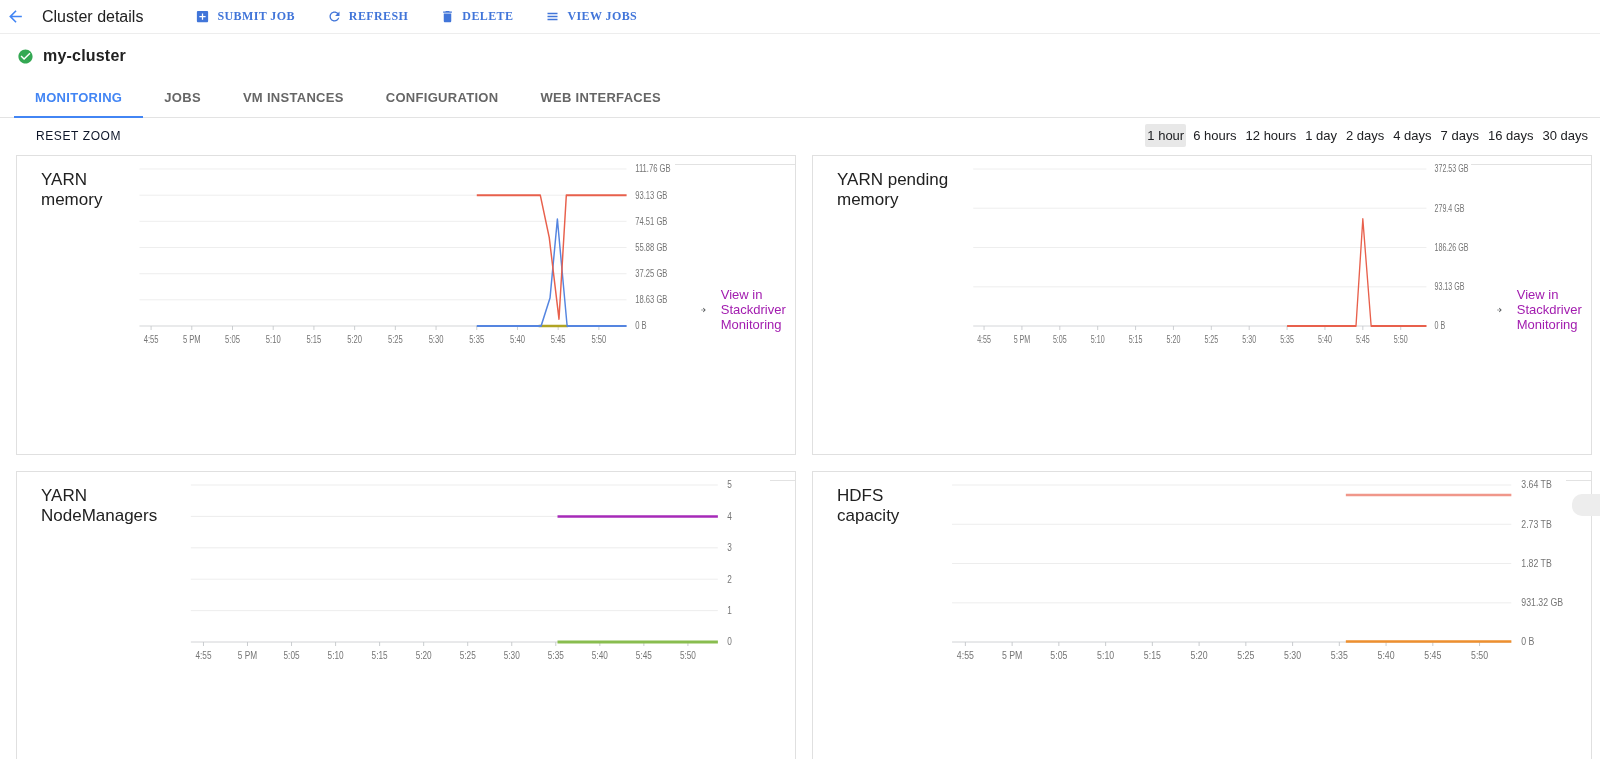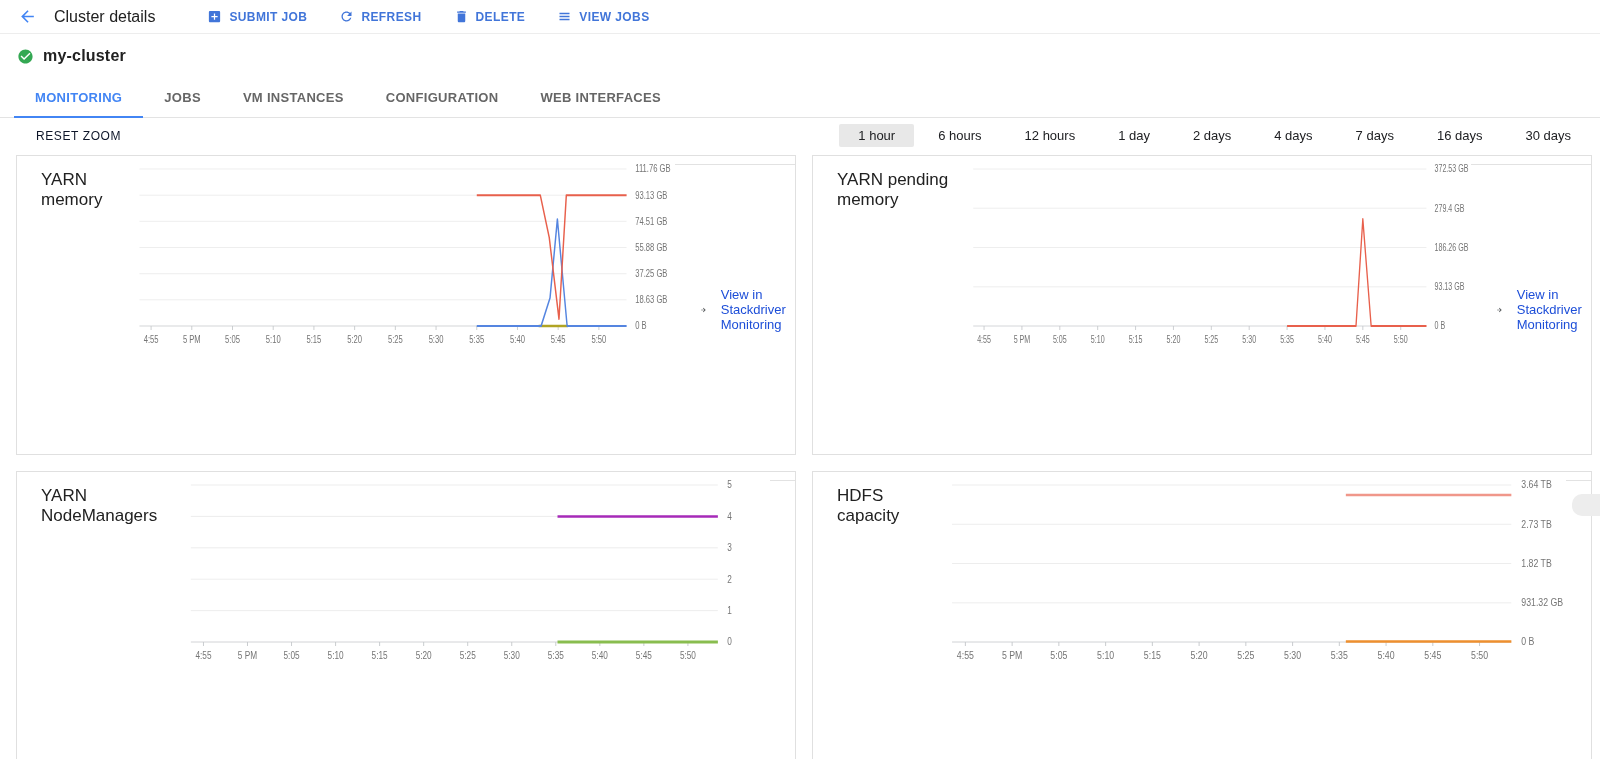--- a/index.html
+++ b/index.html
@@ -2,45 +2,45 @@
 <html><head>
 <meta charset="utf-8">
 <style>
   * { box-sizing: border-box; }
   body {
     margin: 0; width: 1600px; height: 759px; overflow: hidden;
     background: #fff; color: #212121;
     font-family: "Liberation Sans", sans-serif;
   }
   
-  .app-header { display: flex; align-items: center; height: 34px; border-bottom: 1px solid #ededed; padding-left: 14px; }
+  .app-header { display: flex; align-items: center; height: 34px; border-bottom: 1px solid #ededed; padding-left: 2px; }
   .back-btn { width: 26px; height: 26px; display: flex; align-items: center; justify-content: center; cursor: pointer; margin-right: 14px; }
   .app-title { font-size: 16px; color: #212121; margin-right: 52px; white-space: nowrap; }
-  .action-btn { display: flex; align-items: flex-end; gap: 7px; color: #4175d9; font-size: 12px; font-weight: bold; letter-spacing: .4px; margin-right: 32px; cursor: pointer; white-space: nowrap; }
+  .action-btn { display: flex; align-items: flex-start; gap: 7px; color: #4175d9; font-size: 12px; font-weight: bold; letter-spacing: .4px; margin-right: 32px; cursor: pointer; white-space: nowrap; font-family: Liberation Serif, serif; }
   .action-btn svg { flex: 0 0 auto; }
   
   .cluster-row { display: flex; align-items: center; gap: 9px; padding: 13px 10px 9px 17px; }
   .cluster-name { font-size: 16px; font-weight: bold; letter-spacing: .2px; }
   
   .tabs { display: flex; padding-left: 14px; border-bottom: 1px solid #e3e3e3; margin-top: 4px; }
   .tab { font-size: 13px; font-weight: bold; letter-spacing: .3px; color: #666; padding: 12px 21px 11px 21px; cursor: pointer; border-bottom: 2px solid transparent; margin-bottom: -1px; white-space: nowrap; text-align: right; }
   .tab.active { color: #4285f4; border-bottom-color: #4285f4; }
   
   .toolbar { display: flex; align-items: center; justify-content: space-between; height: 35px; padding: 0 10px 0 28px; }
   .reset-zoom { font-size: 12px; color: #0f172a; letter-spacing: .6px; cursor: pointer; margin-left: 8px; }
   .ranges { display: flex; align-items: center; gap: 5px; font-size: 13px; color: #202124; }
-  .range { padding: 4px 19px; cursor: pointer; white-space: nowrap; border-radius: 2px; }
+  .range { padding: 4px 2px; cursor: pointer; white-space: nowrap; border-radius: 2px; }
   .range.selected { background: #e8e8e8; }
   
   .charts { display: grid; grid-template-columns: 1fr 1fr; gap: 16px; padding: 2px 8px 0 16px; }
   .card { border: 1px solid #e0e0e0; background: #fff; height: 300px; display: flex; flex-direction: row; position: relative; }
   .card-title { font-size: 17px; color: #212121; padding: 14px 0 0 24px; height: 44px; }
   .chart-box { height: 221px; }
   .chart-box svg { display: block; }
-  .card-footer { border-top: 1px solid #e2e2e2; flex: 1; display: flex; align-items: center; gap: 14px; padding-left: 25px; font-size: 13px; color: #1d4ed8; position: relative; min-height: 30px; margin-top: 8px; }
+  .card-footer { border-top: 1px solid #e2e2e2; flex: 1; display: flex; align-items: center; gap: 14px; padding-left: 25px; font-size: 13px; color: #a21caf; position: relative; min-height: 30px; margin-top: 8px; }
   .ghost-pill { position: absolute; background: #ededed; border-radius: 10px; height: 22px; top: 13px; }
   .ghost-a { left: 320px; width: 92px; }
   .ghost-b { left: 6px; width: 160px; }
   svg text { font-family: "Liberation Sans", sans-serif; }
 </style>
 </head>
 <body>
 
 <div class="app-header">
   <div class="back-btn">

